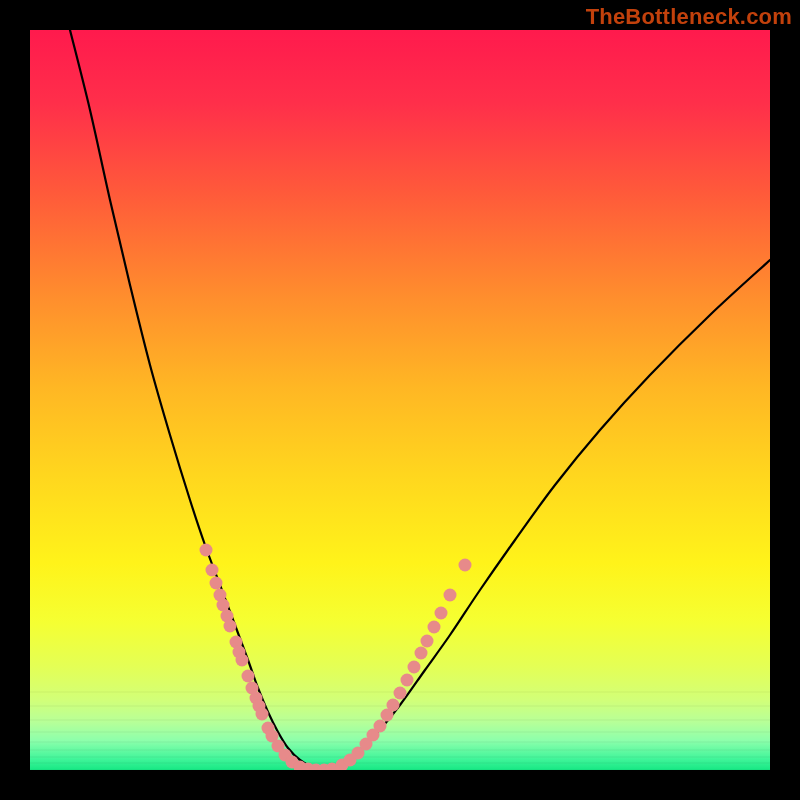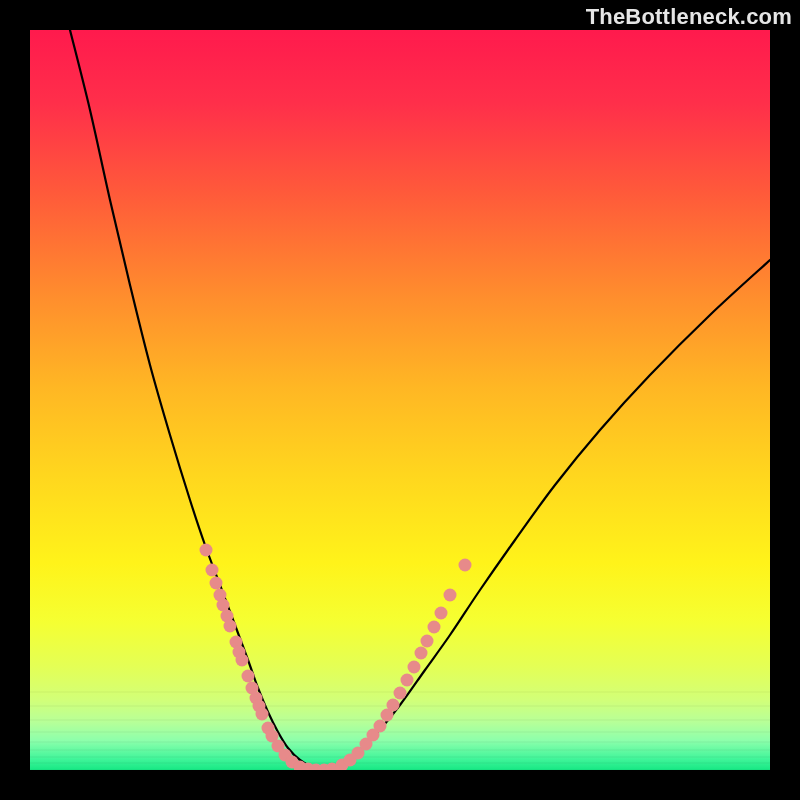--- a/index.html
+++ b/index.html
@@ -14,21 +14,21 @@
   .frame {
     position: relative;
     width: 800px;
     height: 800px;
     background: #000;
   }
   .watermark {
     position: absolute;
     top: 4px;
     right: 8px;
-    color: #e5e5e5;
+    color: #c2410c;
     font-size: 22px;
     font-weight: 600;
     letter-spacing: 0.2px;
     user-select: none;
   }
   .plot {
     position: absolute;
     left: 30px;
     top: 30px;
     width: 740px;

